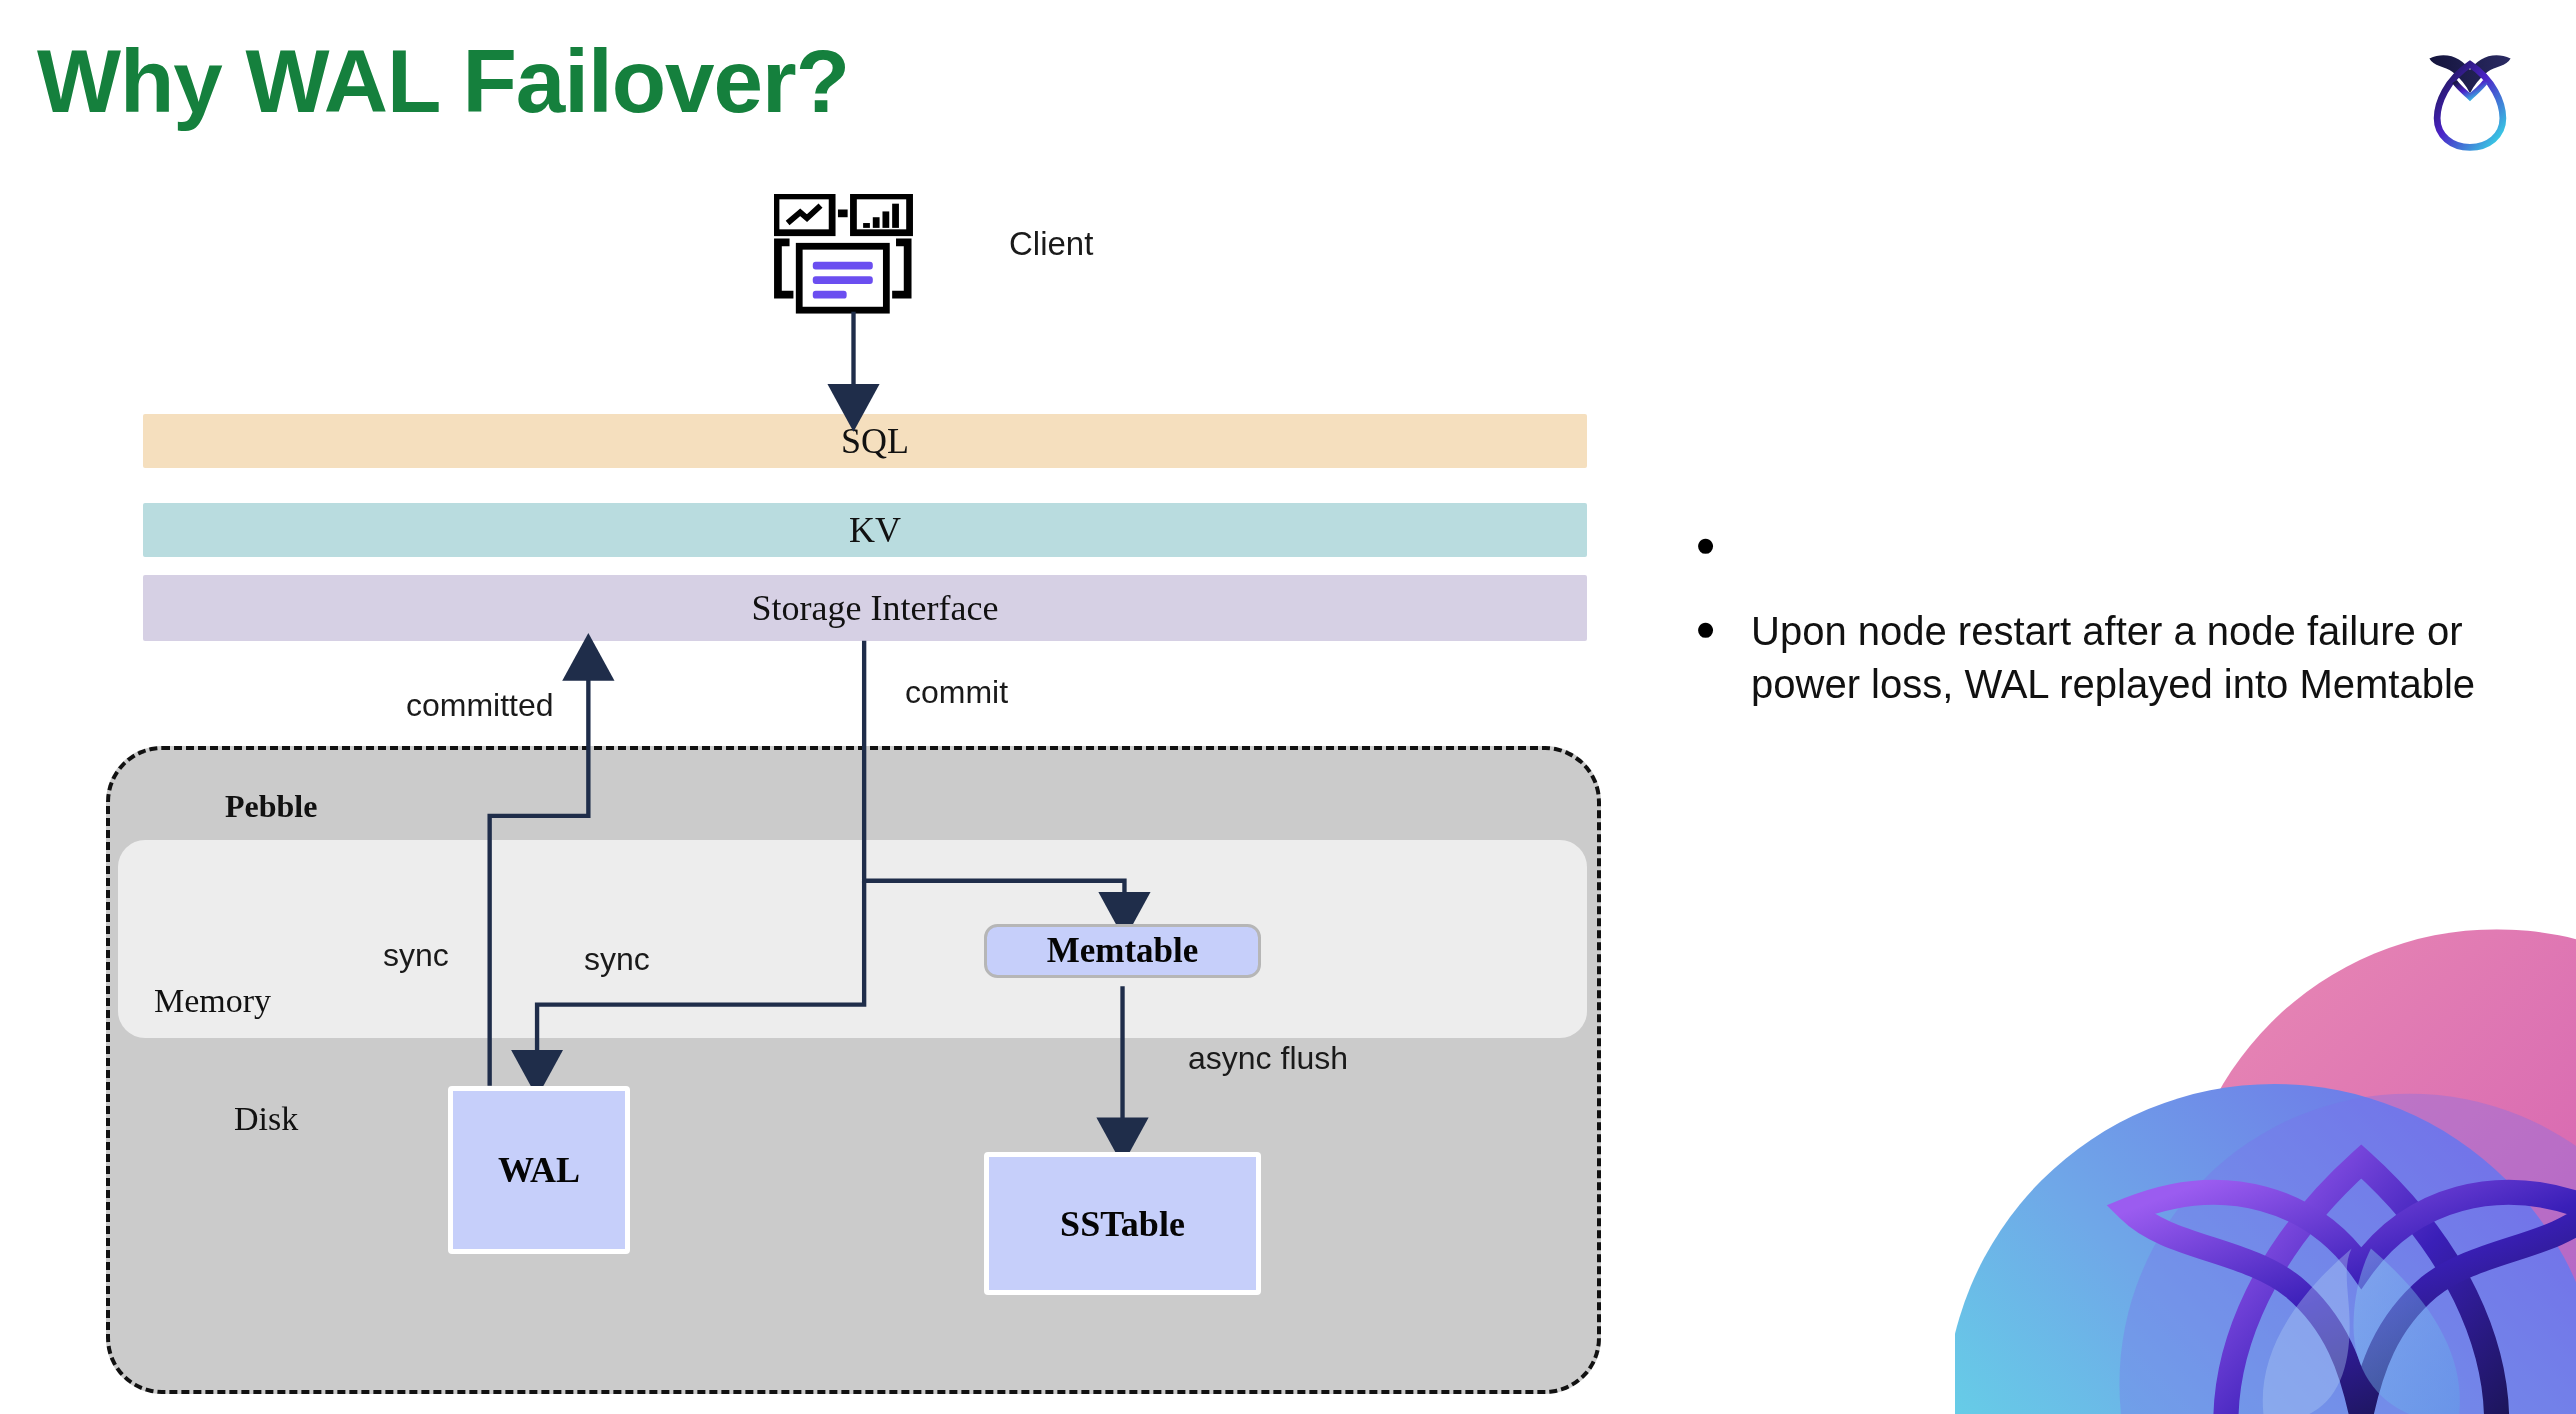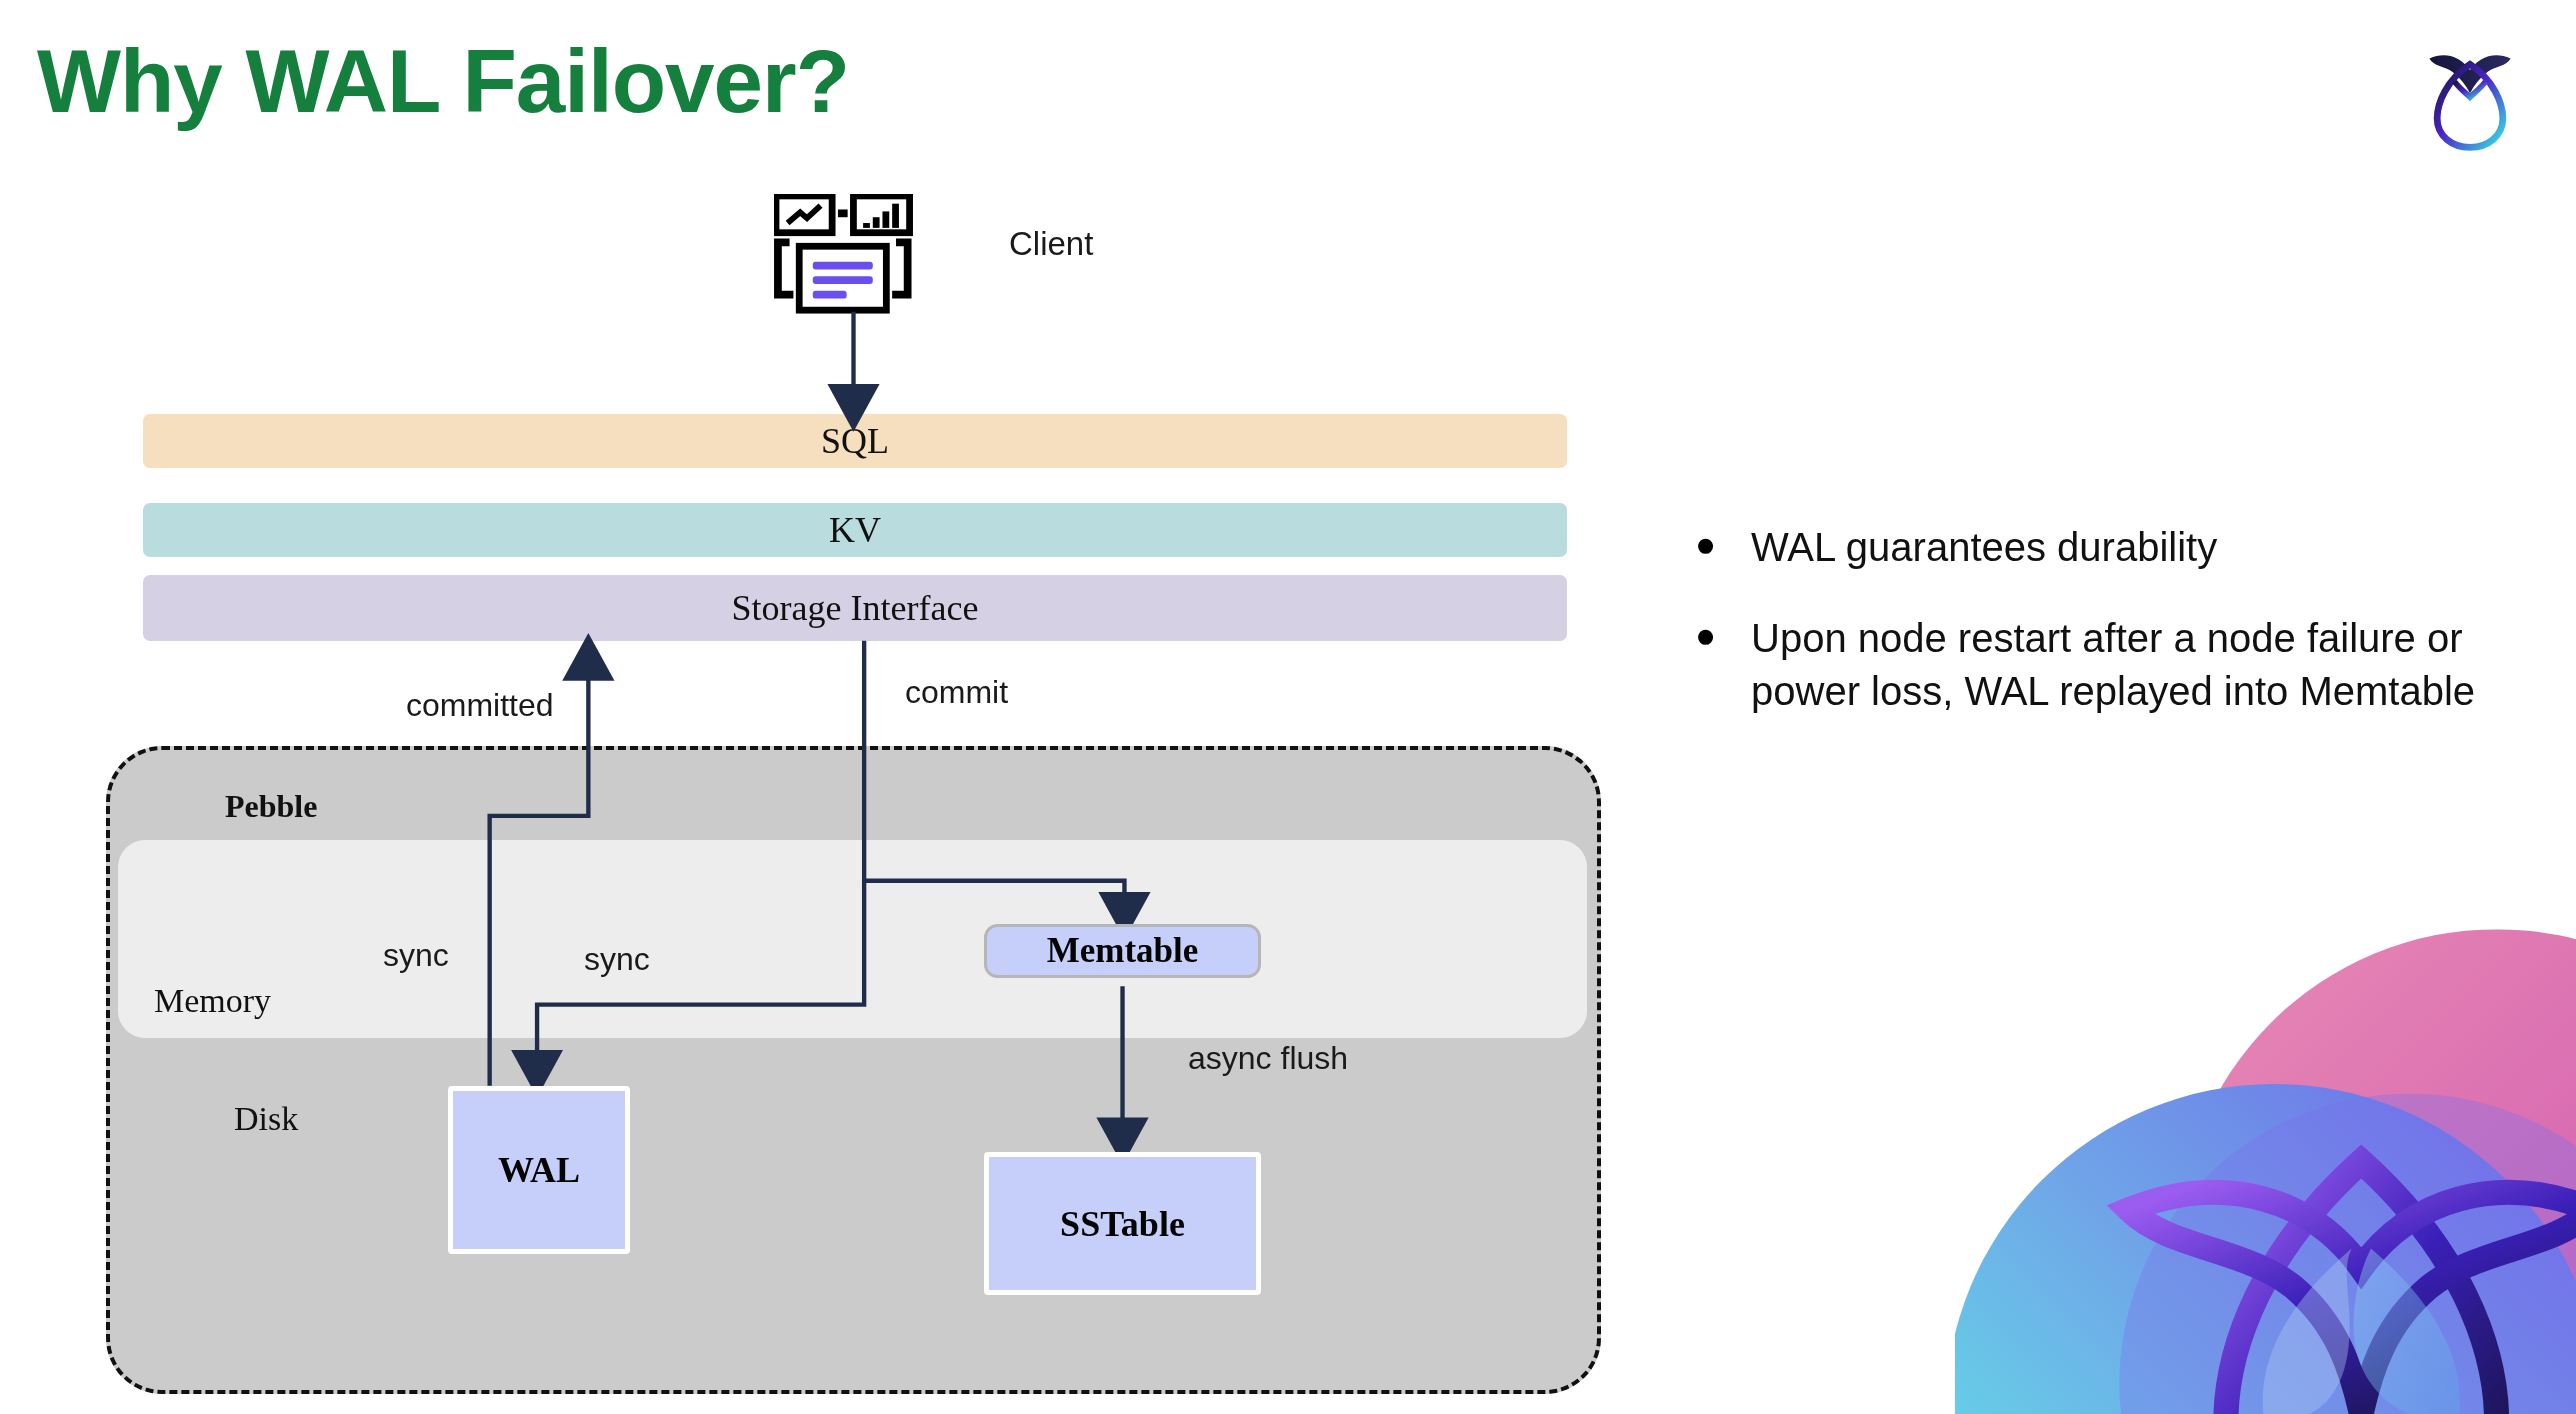--- a/index.html
+++ b/index.html
@@ -17,23 +17,23 @@
 
   
   #corner-art{position:absolute;left:1955px;top:929px;width:621px;height:486px;
               pointer-events:none;overflow:hidden;}
 
   
   #client-icon{position:absolute;left:774px;top:194px;width:155px;height:121px;}
   #client-label{position:absolute;left:1009px;top:225px;font-size:33px;color:#1a1a1a;}
 
   
-  .stackbar{position:absolute;left:143px;width:1424px;border-radius:7px;
+  .stackbar{position:absolute;left:143px;width:1424px;border-radius:2px;
             display:flex;align-items:center;justify-content:center;
-            font-family:"Liberation Serif", serif;font-size:36px;color:#111;}
+            font-family:"Liberation Serif", serif;font-size:36px;color:#111;padding-left:20px;}
   #bar-sql{top:414px;height:54px;background:#F5DFBE;}
   #bar-kv{top:503px;height:54px;background:#B9DCDF;}
   #bar-storage{top:575px;height:66px;background:#D6D0E4;}
 
   
   #pebble-box{position:absolute;left:106px;top:746px;width:1495px;height:648px;
               background:#CBCBCB;border:4.8px dashed #111111;border-radius:56px;
               box-sizing:border-box;}
   #pebble-label{position:absolute;left:225px;top:788px;font-family:"Liberation Serif",serif;
                 font-size:32px;color:#111;font-weight:bold;}
@@ -205,21 +205,20 @@
 
   <div class="edge-label" id="lbl-committed">committed</div>
   <div class="edge-label" id="lbl-commit">commit</div>
   <div class="edge-label" id="lbl-sync-left">sync</div>
   <div class="edge-label" id="lbl-sync-right">sync</div>
   <div class="edge-label" id="lbl-asyncflush">async flush</div>
 
   <div id="bullets">
     <div class="bullet-row">
       <div class="bullet-dot">●</div>
-      <div class="bullet-text">WAL guarantees durability</div>
     </div>
     <div class="bullet-row">
       <div class="bullet-dot">●</div>
       <div class="bullet-text">Upon node restart after a node failure or power loss, WAL replayed into Memtable</div>
     </div>
   </div>
 
 </div>
 
 

